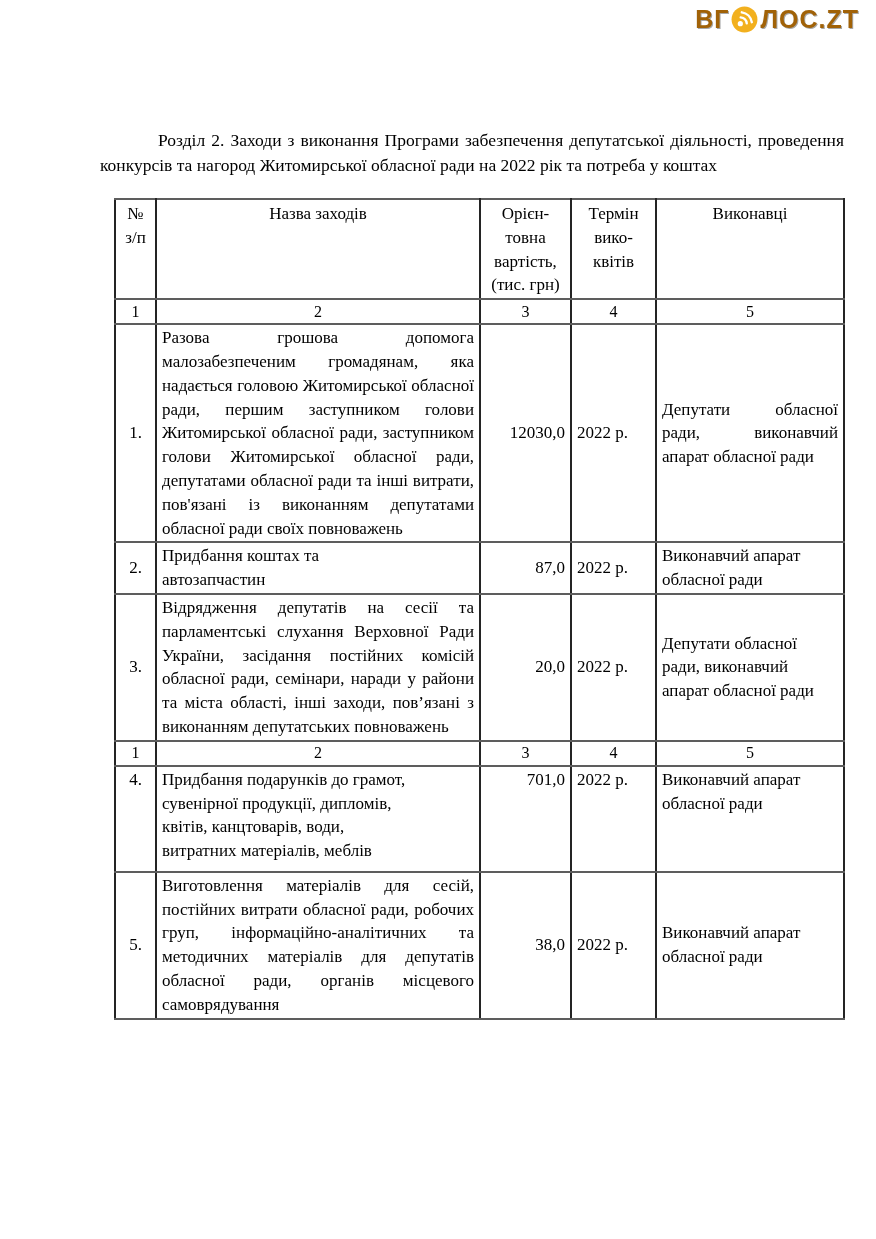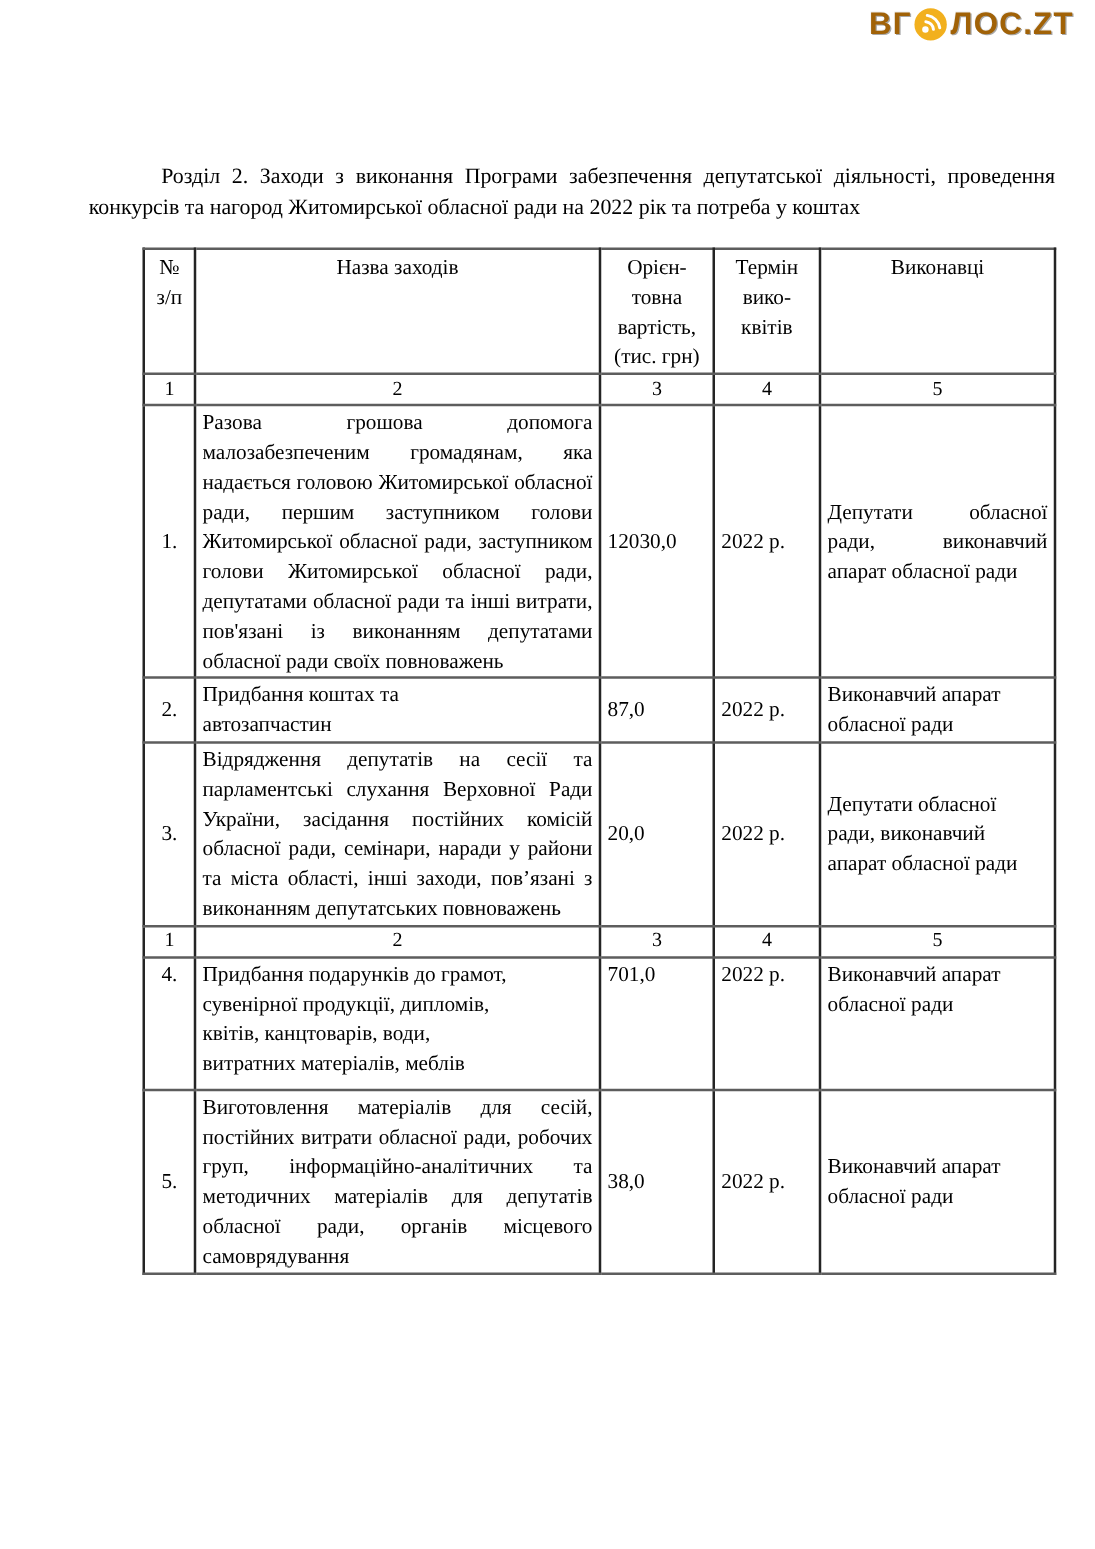--- a/index.html
+++ b/index.html
@@ -15,21 +15,21 @@
     font-family:"Liberation Sans", sans-serif;
     font-weight:bold; font-size:25px; letter-spacing:1px;
     color:#a16207;
     text-shadow: 1px 1px 0 #a8a8a8, -0.5px -0.5px 0 #eeeeee;
     user-select:none;
   }
   .logo svg { display:block; margin:0 1px; }
 
   
   .title {
-    margin:128px 32px 0 71px;
+    margin:128px 32px 0 100px;
     font-size:17.5px; line-height:24.5px;
     text-align:justify; text-indent:58px;
   }
 
   
   table.doc {
     border-collapse:collapse; table-layout:fixed;
     margin:21px 0 0 114px; width:729px;
   }
   table.doc td {
@@ -46,21 +46,21 @@
   tr.hdr td { vertical-align:top; text-align:center; padding-top:2px; }
   td.h-num  { text-align:left; font-size:16px; line-height:21px; padding-left:6px; }
   td.h-cost { text-align:left; font-size:14.5px; line-height:17.5px; padding-left:4px;margin-top:28px; }
   td.h-term { font-size:17px; line-height:22.5px; }
 
   
   tr.colnum td { text-align:center; font-size:16px; line-height:20px; height:21px; padding:1px; vertical-align:middle; }
 
   
   td.c-num  { text-align:center; }
-  td.c-cost { text-align:left; }
+  td.c-cost { text-align:right; }
   td.c-term { text-align:left; }
   td.c-exec { vertical-align:top; padding-top:2px; }
 
   tr.r2 td.c-name, tr.r4 td.c-name { text-align:left; }
   tr.r4 td { vertical-align:top; height:102px; }
 </style>
 </head>
 <body>
 
 <div class="logo">

